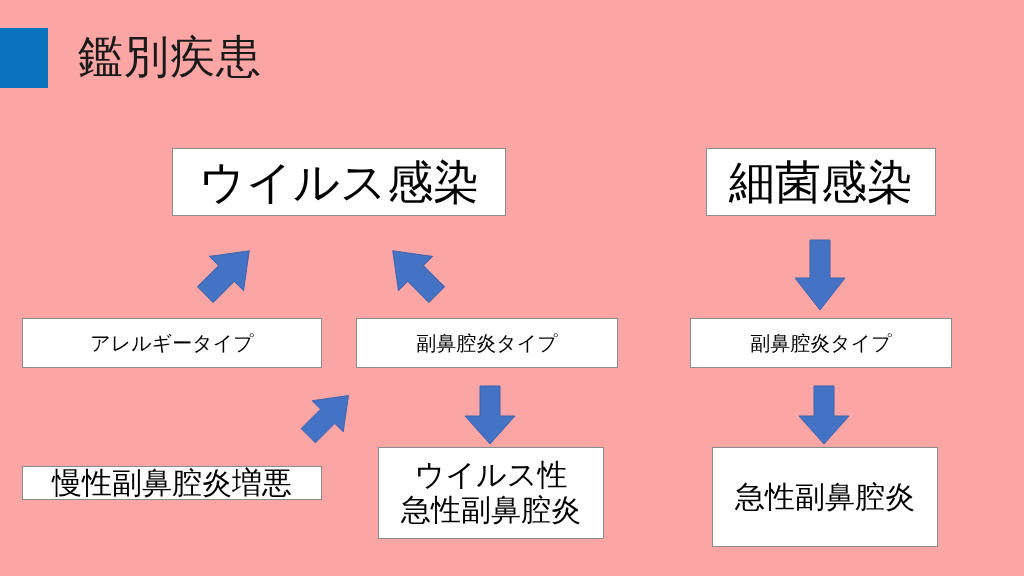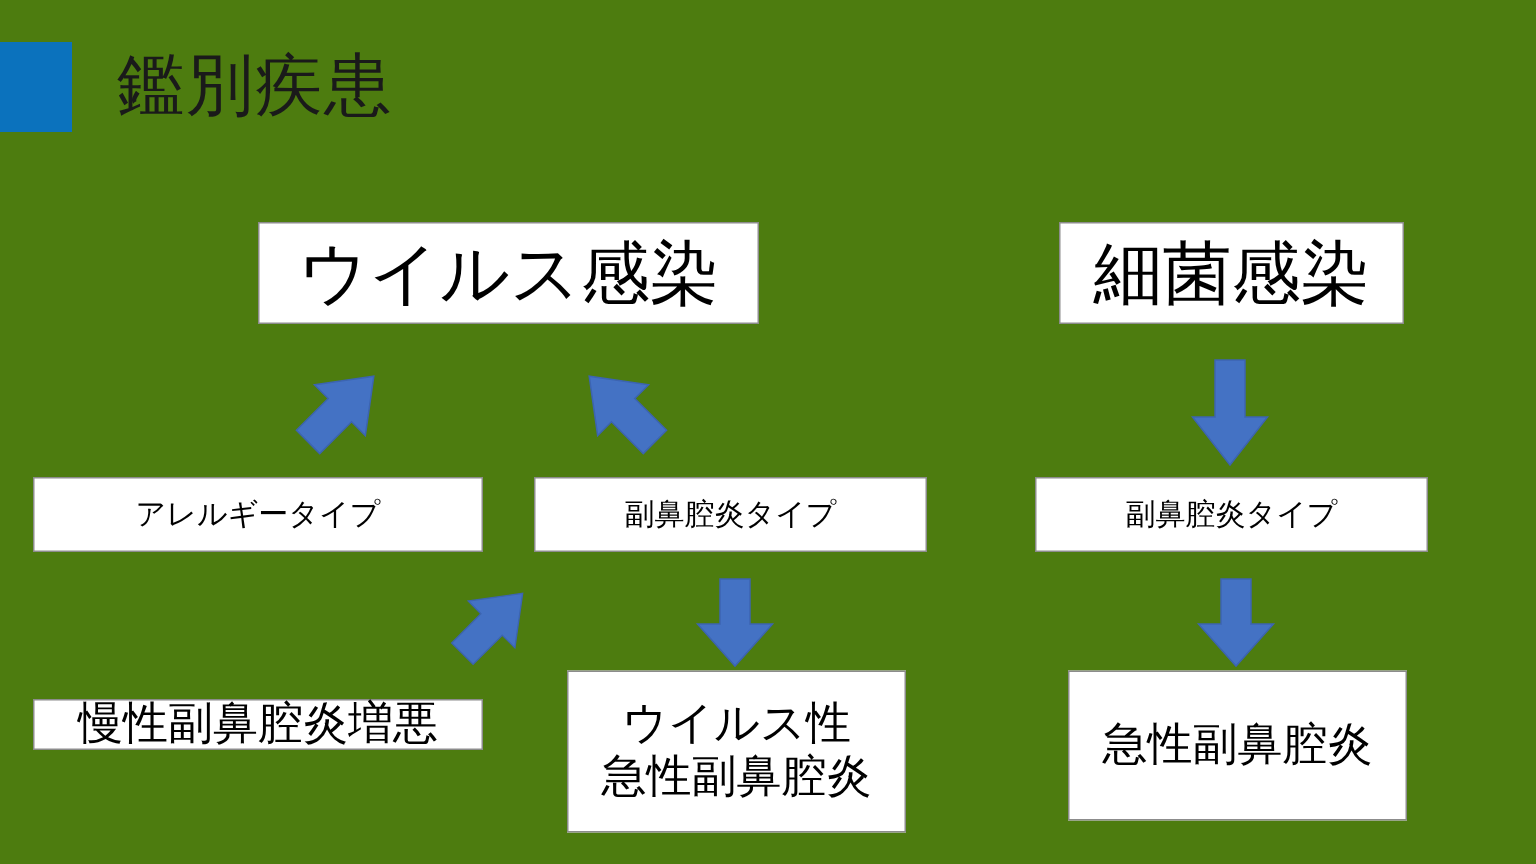--- a/index.html
+++ b/index.html
@@ -9,21 +9,21 @@
     background: #ffffff;
   }
   body {
     font-family: "Liberation Sans", "DejaVu Sans", sans-serif;
     color: #000000;
   }
   #slide {
     position: relative;
     width: 1024px;
     height: 576px;
-    background: #4d7c0f;
+    background: #fca5a5;
     overflow: hidden;
   }
 
   
   #title-bar {
     position: absolute;
     left: 0px;
     top: 28px;
     width: 48px;
     height: 60px;
@@ -79,21 +79,21 @@
 
   
   #node-viral        { left: 172px; top: 148px; width: 334px; height: 68px; }
   #node-bacterial    { left: 706px; top: 148px; width: 230px; height: 68px; }
 
   #node-allergy      { left: 22px;  top: 318px; width: 300px; height: 50px; }
   #node-sinusitis-v  { left: 356px; top: 318px; width: 262px; height: 50px; }
   #node-sinusitis-b  { left: 690px; top: 318px; width: 262px; height: 50px; }
 
   #node-chronic      { left: 22px;  top: 466px; width: 300px; height: 34px; }
-  #node-viral-acute  { left: 378px; top: 447px; width: 226px; height: 108px; }
+  #node-viral-acute  { left: 378px; top: 447px; width: 226px; height: 92px; }
   #node-bact-acute   { left: 712px; top: 447px; width: 226px; height: 100px; }
 
   
   .arrow {
     position: absolute;
     overflow: visible;
   }
   .arrow svg { display: block; }
 
   #arrow-viral-allergy     { left: 192px; top: 236px; }

